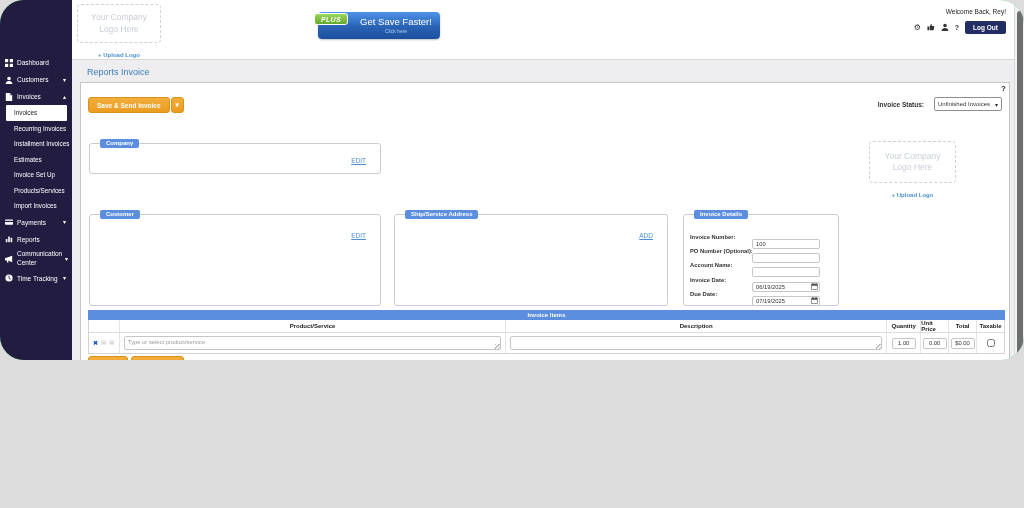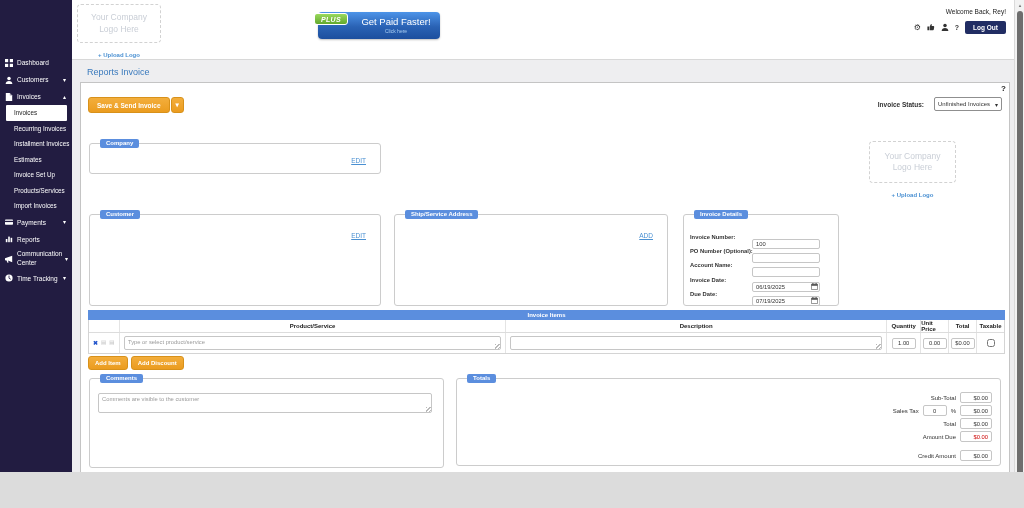--- a/index.html
+++ b/index.html
@@ -1,18 +1,18 @@
 <!DOCTYPE html>
 <html><head>
 <meta charset="utf-8">
 <style>
   * { margin:0; padding:0; box-sizing:border-box; }
   html,body { background:#dcdcdc; }
   body { font-family:"Liberation Sans", sans-serif; color:#333; }
-  .app { position:relative; width:1024px; height:472px; background:#22c55e; overflow:hidden; }
+  .app { position:relative; width:1024px; height:360px; background:#22c55e; overflow:hidden;border-radius:24px; }
 
   
   .sidebar { position:absolute; left:0; top:0; width:72px; height:508px; background:#221c41; color:#fff; padding-top:54px; }
   .side-item { display:flex; align-items:center; gap:4px; height:17px; padding:0 6px 0 5px; font-size:6.5px; cursor:pointer; }
   .side-item .chev { margin-left:auto; font-size:6px; line-height:1; }
   .sicon { width:8px; height:8px; display:inline-flex; flex:0 0 8px; }
   .sicon svg { width:8px; height:8px; fill:#fff; }
   .sub-item { height:15.5px; display:flex; align-items:center; padding-left:14px; font-size:6.3px; cursor:pointer; }
   .sub-item.active { background:#ffffff; color:#222; margin:0 5px 0 6px; padding-left:8px; border-radius:1px; }
   .comm-item { height:22px; }
@@ -217,21 +217,21 @@
     <div class="logo-area">
       <div class="logo-box">
         <span>Your Company</span>
         <span>Logo Here</span>
       </div>
       <span class="upload-link">+ Upload Logo</span>
     </div>
     <div class="banner">
       <span class="plus-badge">PLUS</span>
       <div class="banner-text">
-        <div class="banner-title">Get Paid Faster!</div>
+        <div class="banner-title">Get Save Faster!</div>
         <div class="banner-sub">Click here</div>
       </div>
     </div>
     <div class="user-area">
       <div class="welcome">Welcome Back, Rey!</div>
       <div class="user-icons">
         <span class="uicon">⚙</span>
         <span class="uicon"><svg viewBox="0 0 10 10">
               <path d="M0.5 4.5h2V9h-2zM3.2 9V4.8L5 1.2c.9.1 1.3.8 1 1.7l-.3 1h2.4c.6 0 1 .5.9 1.1l-.5 3.1c-.1.5-.5.9-1 .9z"></path>
             </svg></span>

